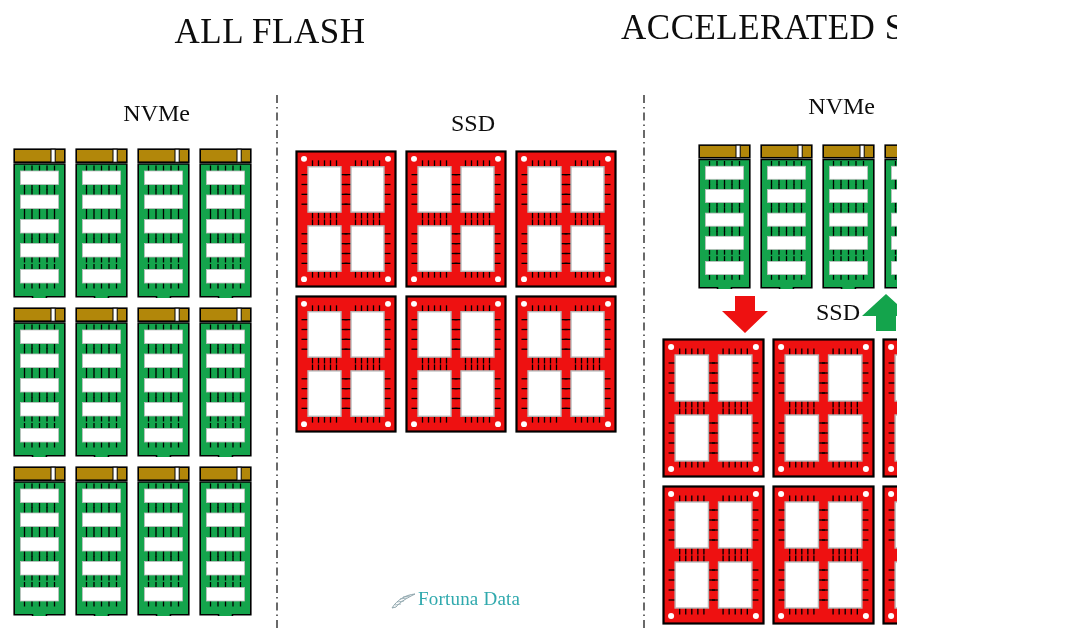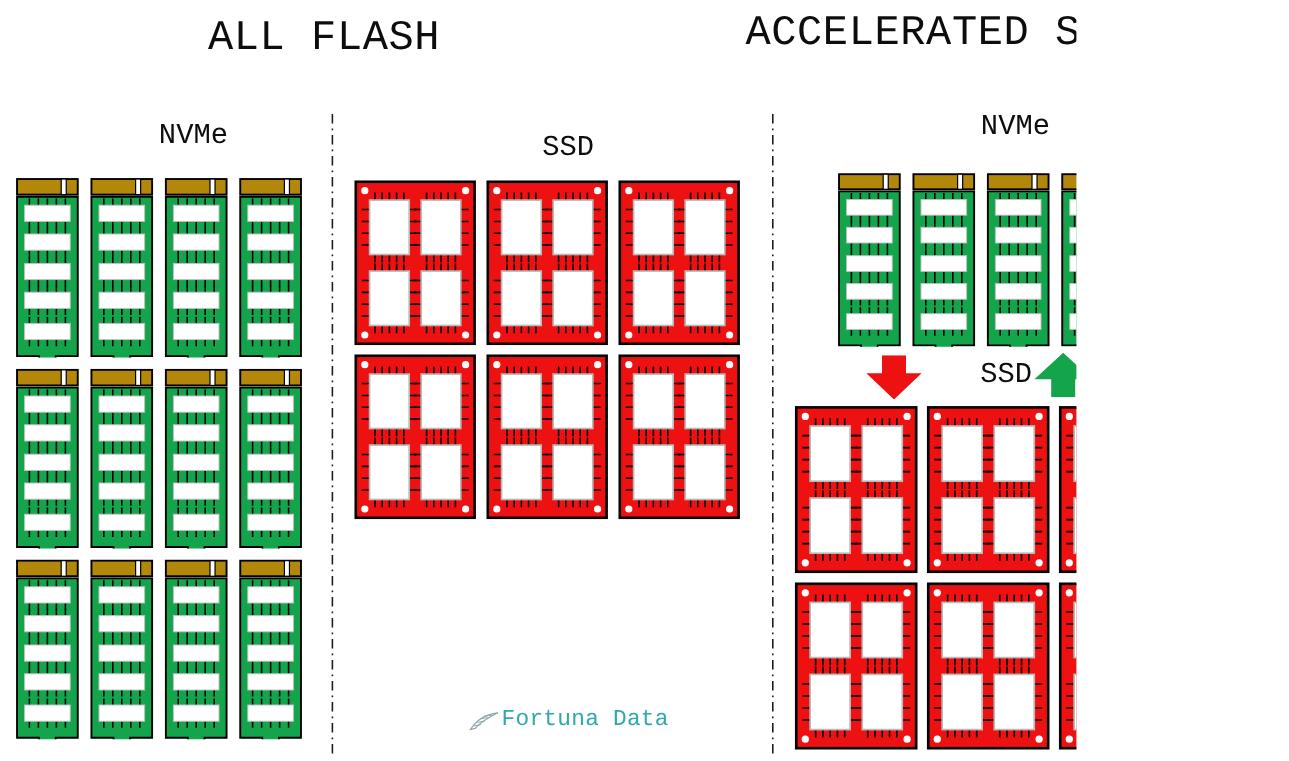--- a/index.html
+++ b/index.html
@@ -2,21 +2,21 @@
 <html><head>
 <meta charset="utf-8">
 <style>
   html, body { margin: 0; padding: 0; background: #ffffff; }
   .canvas {
     position: relative;
     width: 897px;
     height: 634px;
     background: #ffffff;
     overflow: hidden;
-    font-family: Liberation Mono, monospace;
+    font-family: Liberation Serif, serif;
     color: #111;
   }
   .title {
     position: absolute;
     text-align: center;
     font-size: 35px;
     font-weight: 400;
     letter-spacing: 0.5px;
     white-space: nowrap;
     color: #0d0d0d;

